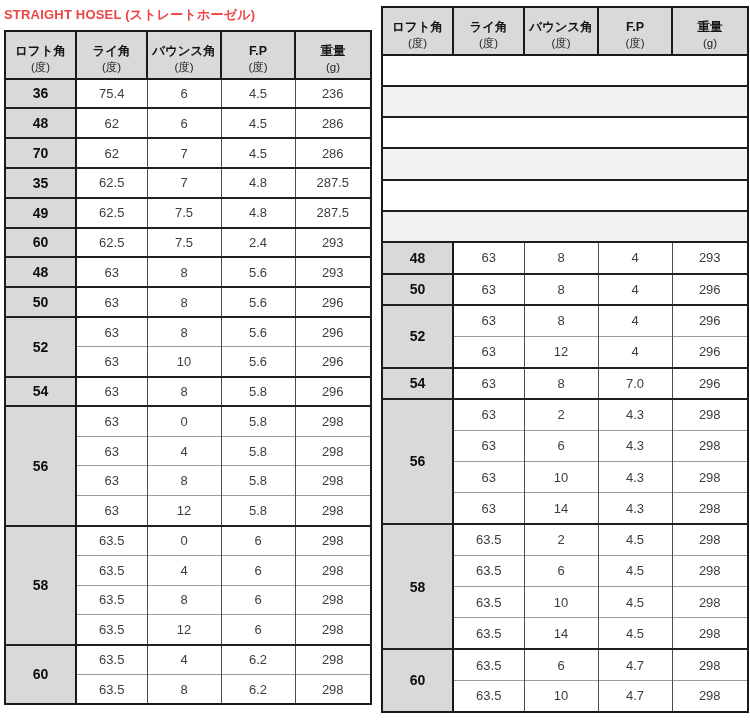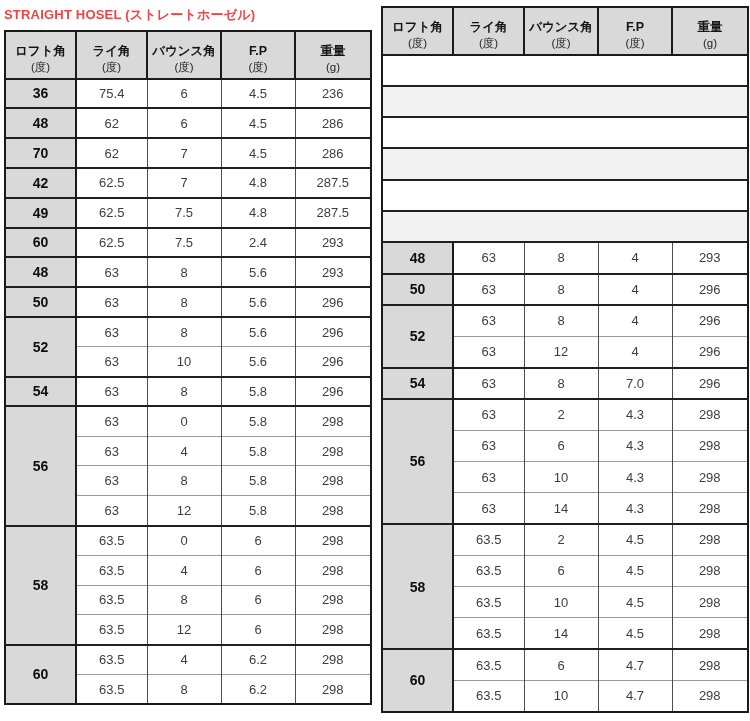--- a/index.html
+++ b/index.html
@@ -123,21 +123,21 @@
             <td>286</td>
           </tr>
           <tr class="group-start">
             <th rowspan="1" class="loft">70</th>
             <td>62</td>
             <td>7</td>
             <td>4.5</td>
             <td>286</td>
           </tr>
           <tr class="group-start">
-            <th rowspan="1" class="loft">42</th>
+            <th rowspan="1" class="loft">35</th>
             <td>62.5</td>
             <td>7</td>
             <td>4.8</td>
             <td>287.5</td>
           </tr>
           <tr class="group-start">
             <th rowspan="1" class="loft">49</th>
             <td>62.5</td>
             <td>7.5</td>
             <td>4.8</td>

